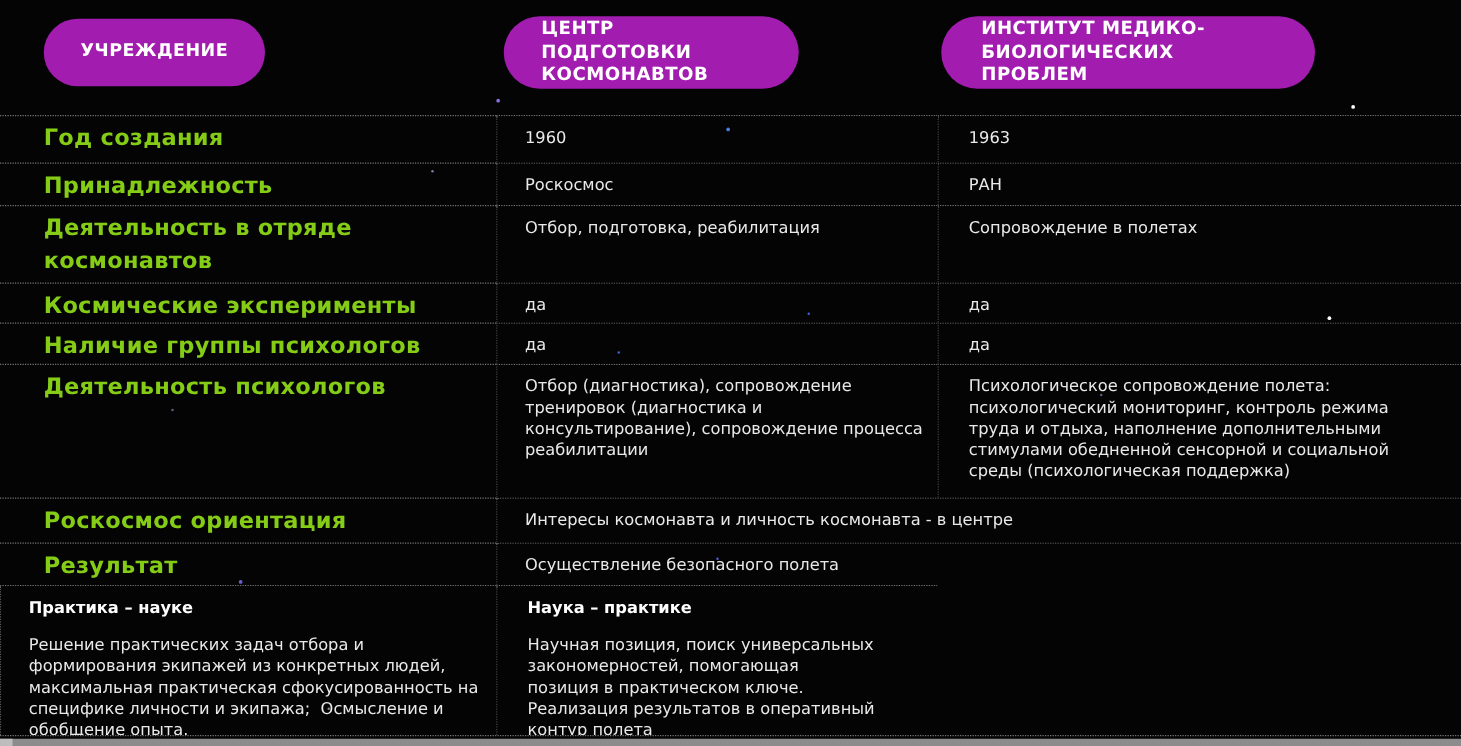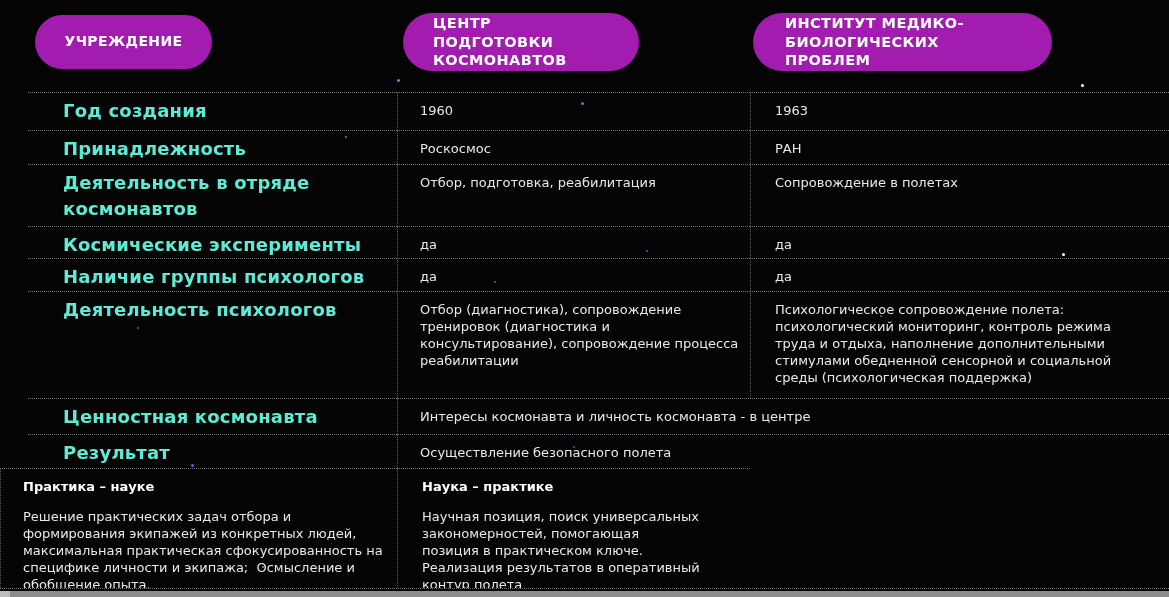--- a/index.html
+++ b/index.html
@@ -61,23 +61,22 @@
   .cell {
     box-sizing: border-box;
     border-top: 1px dotted rgba(255,255,255,0.45);
     overflow: hidden;
   }
   .label-cell {
     font-weight: 700;
     font-size: 18px;
     line-height: 26px;
     padding: 5px 18px 0 35px;
-    color: #5eead4;
+    color: #84cc16;
     letter-spacing: 0.2px;
-    margin-left: 28px;
   }
   .value-cell {
     font-size: 13px;
     line-height: 17px;
     color: #e9e9e9;
     padding: 9px 10px 0 22px;
     border-left: 1px dotted rgba(255,255,255,0.35);
   }
   .value-cell.col3 {
     padding: 9px 50px 0 24px;
@@ -146,21 +145,21 @@
     <div class="cell value-cell col3">да</div>
 
     <div class="cell label-cell">Наличие группы психологов</div>
     <div class="cell value-cell">да</div>
     <div class="cell value-cell col3">да</div>
 
     <div class="cell label-cell">Деятельность психологов</div>
     <div class="cell value-cell">Отбор (диагностика), сопровождение тренировок (диагностика и консультирование), сопровождение процесса реабилитации</div>
     <div class="cell value-cell col3">Психологическое сопровождение полета: психологический мониторинг, контроль режима труда и отдыха, наполнение дополнительными стимулами обедненной сенсорной и социальной среды (психологическая поддержка)</div>
 
-    <div class="cell label-cell">Ценностная космонавта</div>
+    <div class="cell label-cell">Роскосмос ориентация</div>
     <div class="cell value-cell merged-cell">Интересы космонавта и личность космонавта - в центре</div>
 
     <div class="cell label-cell">Результат</div>
     <div class="cell value-cell merged-cell">Осуществление безопасного полета</div>
 
     <div class="cell value-cell">
       <div class="cell-heading">Практика – науке</div>
       <div class="cell-body">Решение практических задач отбора и формирования экипажей из конкретных людей, максимальная практическая сфокусированность на специфике личности и экипажа;  Осмысление и обобщение опыта.</div>
     </div>
     <div class="cell value-cell col3">

